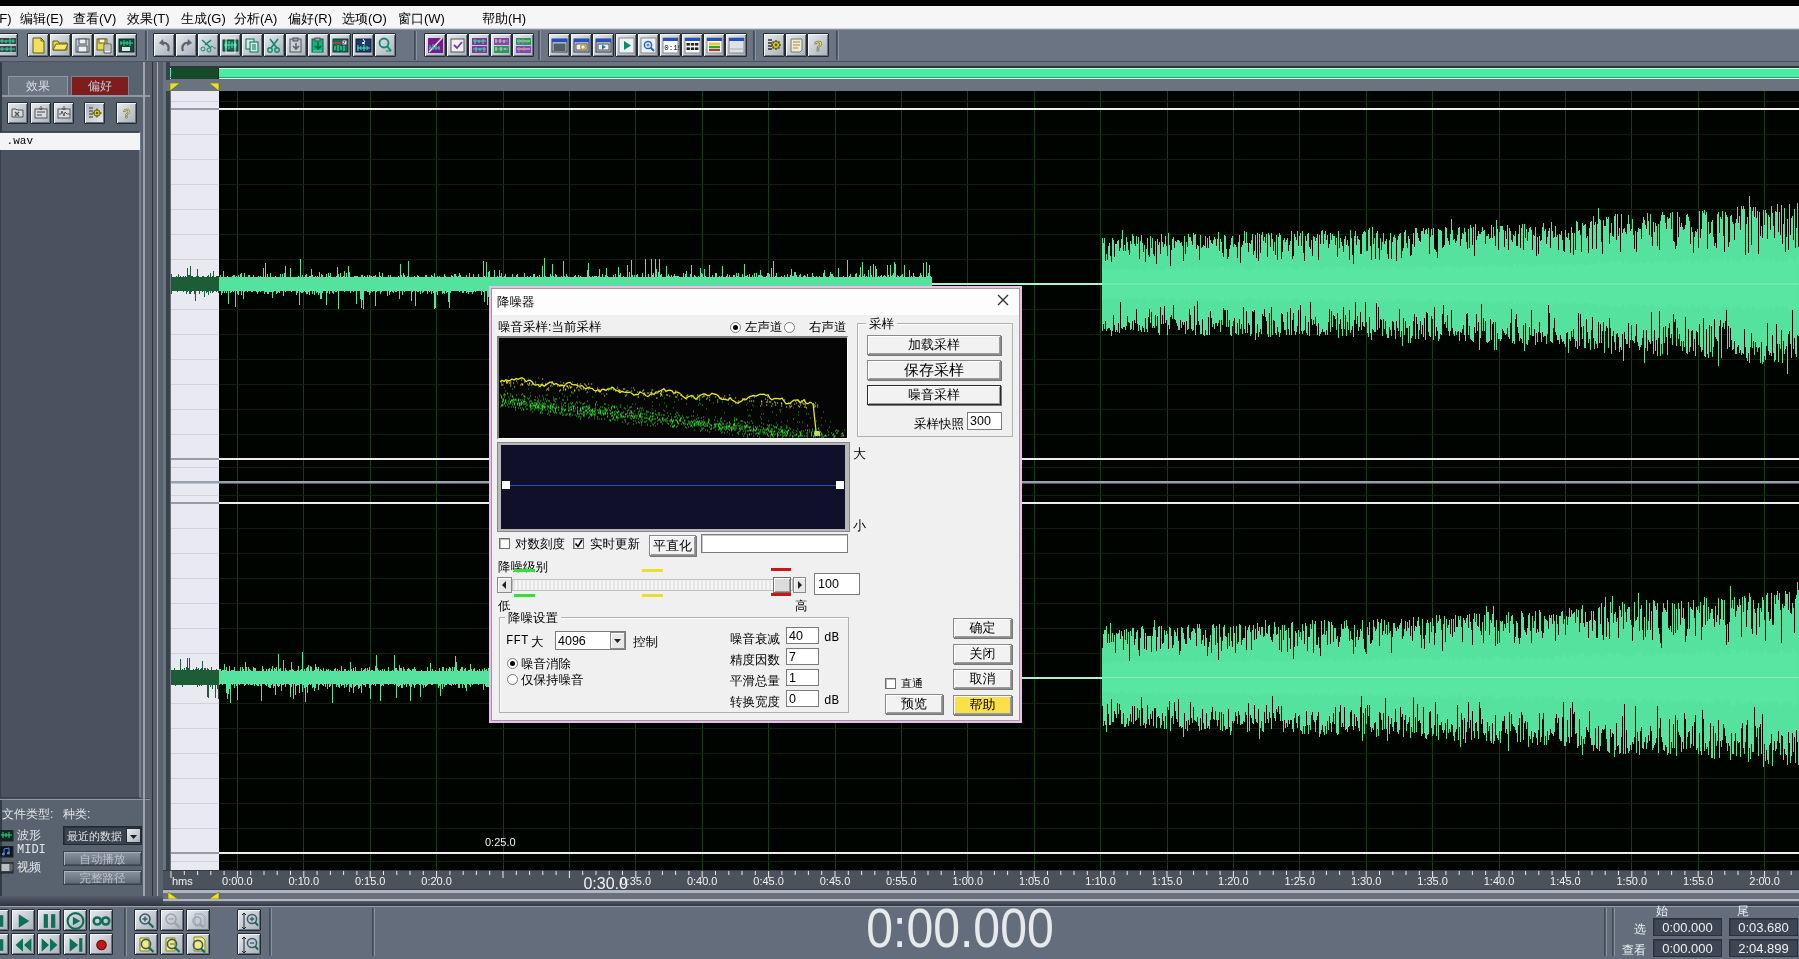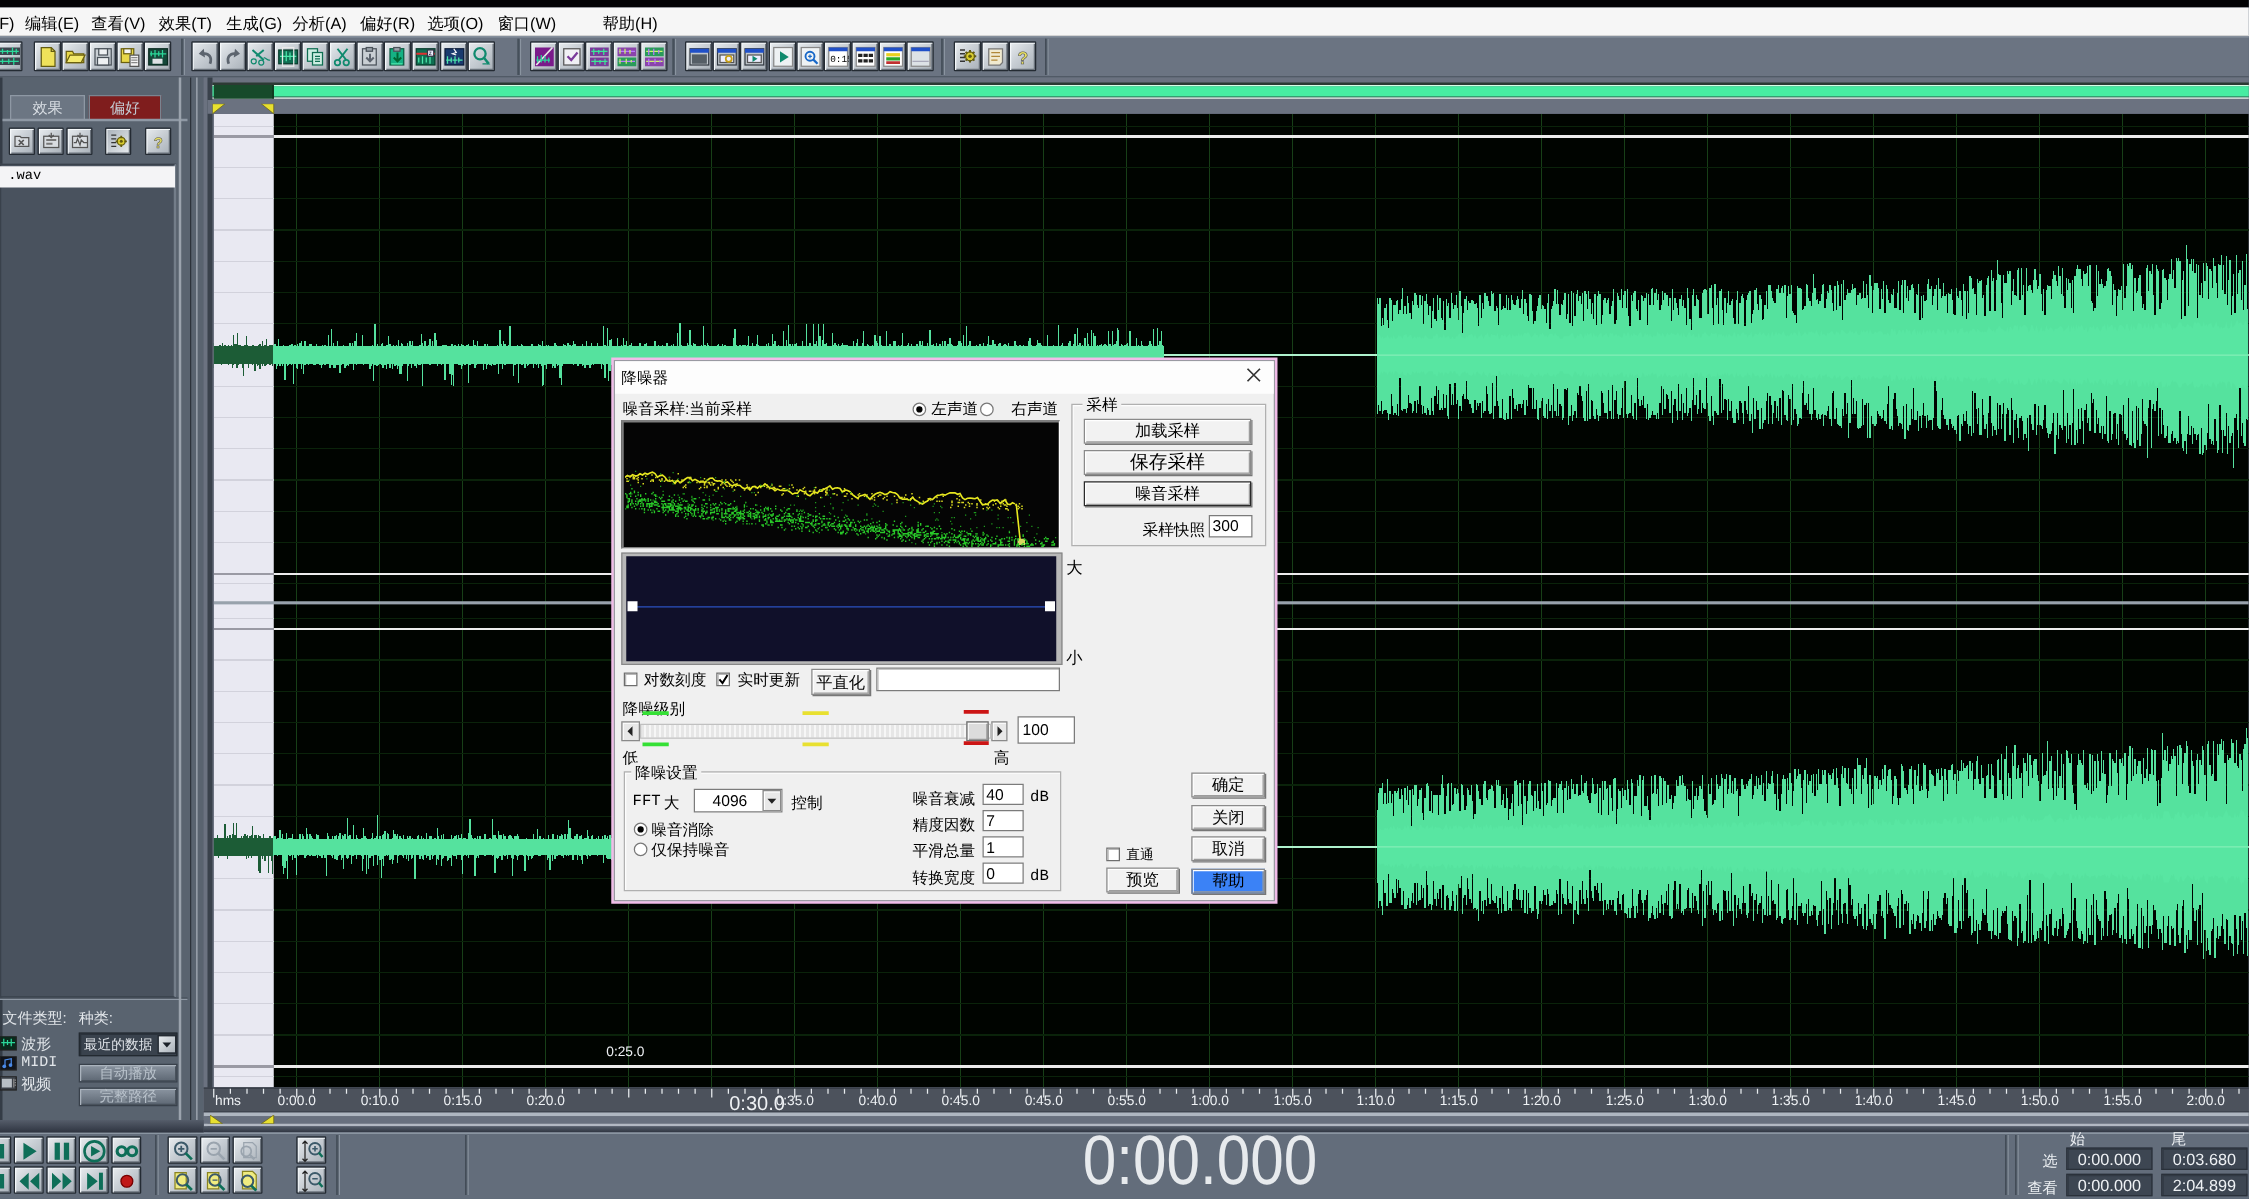--- a/index.html
+++ b/index.html
@@ -630,21 +630,21 @@
 <div style="position:absolute;left:642px;top:594px;width:21px;height:2.6px;background:#e8e030;"></div>
 <div style="position:absolute;left:771px;top:568px;width:20px;height:2.8px;background:#cc1515;"></div>
 <div style="position:absolute;left:771px;top:593px;width:20px;height:2.8px;background:#cc1515;"></div>
 <div style="position:absolute;left:814px;top:573px;width:46px;height:22px;background:#fff;border:1px solid #7b7b7b;color:#000;font-size:12.5px;padding:3px 0 0 3px;">100</div>
 <div style="position:absolute;left:498px;top:598px;color:#000;font-size:12.5px;">低</div>
 <div style="position:absolute;left:795px;top:598px;color:#000;font-size:12.5px;">高</div>
 <div style="position:absolute;left:499px;top:617px;width:350px;height:96px;border:1px solid #b0b0b0;box-shadow:inset 1px 1px 0 #fdfdfd;"></div>
 <div style="position:absolute;left:505px;top:610px;background:#f0f0f0;padding:0 3px;color:#000;font-size:12.5px;">降噪设置</div>
 <div style="position:absolute;left:506px;top:634px;color:#000;font-size:12.5px;font-family:'Liberation Mono',monospace;">FFT</div>
 <div style="position:absolute;left:531px;top:634px;color:#000;font-size:12.5px;">大</div>
-<div style="position:absolute;left:555px;top:631px;width:71px;height:19px;background:#fff;border:1px solid #7b7b7b;color:#000;font-size:12.5px;padding:2px 0 0 14px;">4096</div>
+<div style="position:absolute;left:555px;top:631px;width:71px;height:19px;background:#fff;border:1px solid #7b7b7b;color:#000;font-size:12.5px;padding:2px 0 0 2px;">4096</div>
 <div style="position:absolute;left:610px;top:632px;width:15px;height:17px;background:#e8e8e8;border:1px solid #8a8a8a;box-shadow:inset 1px 1px 0 #fff;"><svg width="13" height="15" viewBox="0 0 13 15">
       <path d="M3 6h7l-3.5 4z" fill="#222"></path>
     </svg></div>
 <div style="position:absolute;left:633px;top:634px;color:#000;font-size:12.5px;">控制</div>
 <div style="position:absolute;left:507px;top:658px;width:11px;height:11px;background:#fff;border:1px solid #787878;border-radius:50%;"></div>
 <div style="position:absolute;left:510px;top:661px;width:5px;height:5px;background:#000;border-radius:50%;"></div>
 <div style="position:absolute;left:521px;top:656px;color:#000;font-size:12.5px;">噪音消除</div>
 <div style="position:absolute;left:507px;top:674px;width:11px;height:11px;background:#fff;border:1px solid #787878;border-radius:50%;"></div>
 <div style="position:absolute;left:521px;top:672px;color:#000;font-size:12.5px;">仅保持噪音</div>
 <div style="position:absolute;left:730px;top:631px;color:#000;font-size:12.5px;">噪音衰减</div>
@@ -656,12 +656,12 @@
 <div style="position:absolute;left:786px;top:669px;width:33px;height:17px;background:#fff;border:1px solid #7b7b7b;color:#000;font-size:12.5px;padding:1px 0 0 2px;">1</div>
 <div style="position:absolute;left:730px;top:694px;color:#000;font-size:12.5px;">转换宽度</div>
 <div style="position:absolute;left:786px;top:690px;width:33px;height:17px;background:#fff;border:1px solid #7b7b7b;color:#000;font-size:12.5px;padding:1px 0 0 2px;">0</div>
 <div style="position:absolute;left:824px;top:694px;color:#000;font-size:12.5px;font-family:'Liberation Mono',monospace;">dB</div>
 <div style="position:absolute;left:885px;top:678px;width:11px;height:11px;background:#fff;border:1px solid #6e6e6e;box-shadow:inset 1px 1px 0 #b8b8b8;"></div>
 <div style="position:absolute;left:901px;top:676px;color:#000;font-size:11px;">直通</div>
 <div style="position:absolute;left:885px;top:694px;width:58px;height:20px;background:#f2f2f2;border:1px solid #8a8a8a;box-shadow:inset 1px 1px 0 #fff,inset -1px -1px 0 #9c9c9c,1px 1px 0 #777;color:#000;font-size:13px;text-align:center;line-height:18px;">预览</div>
 <div style="position:absolute;left:953px;top:618.0px;width:59px;height:20px;background:#f2f2f2;border:1px solid #8a8a8a;box-shadow:inset 1px 1px 0 #fff,inset -1px -1px 0 #9c9c9c,1px 1px 0 #777;color:#000;font-size:13px;text-align:center;line-height:18px;">确定</div>
 <div style="position:absolute;left:953px;top:643.7px;width:59px;height:20px;background:#f2f2f2;border:1px solid #8a8a8a;box-shadow:inset 1px 1px 0 #fff,inset -1px -1px 0 #9c9c9c,1px 1px 0 #777;color:#000;font-size:13px;text-align:center;line-height:18px;">关闭</div>
 <div style="position:absolute;left:953px;top:669.4px;width:59px;height:20px;background:#f2f2f2;border:1px solid #8a8a8a;box-shadow:inset 1px 1px 0 #fff,inset -1px -1px 0 #9c9c9c,1px 1px 0 #777;color:#000;font-size:13px;text-align:center;line-height:18px;">取消</div>
-<div style="position:absolute;left:953px;top:695.1px;width:59px;height:20px;background:#3b82f6;border:1px solid #8a8a8a;box-shadow:inset 1px 1px 0 #fff,inset -1px -1px 0 #9c9c9c,1px 1px 0 #777;color:#000;font-size:13px;text-align:center;line-height:18px;">帮助</div>
+<div style="position:absolute;left:953px;top:695.1px;width:59px;height:20px;background:#fde047;border:1px solid #8a8a8a;box-shadow:inset 1px 1px 0 #fff,inset -1px -1px 0 #9c9c9c,1px 1px 0 #777;color:#000;font-size:13px;text-align:center;line-height:18px;">帮助</div>
 </body></html>

